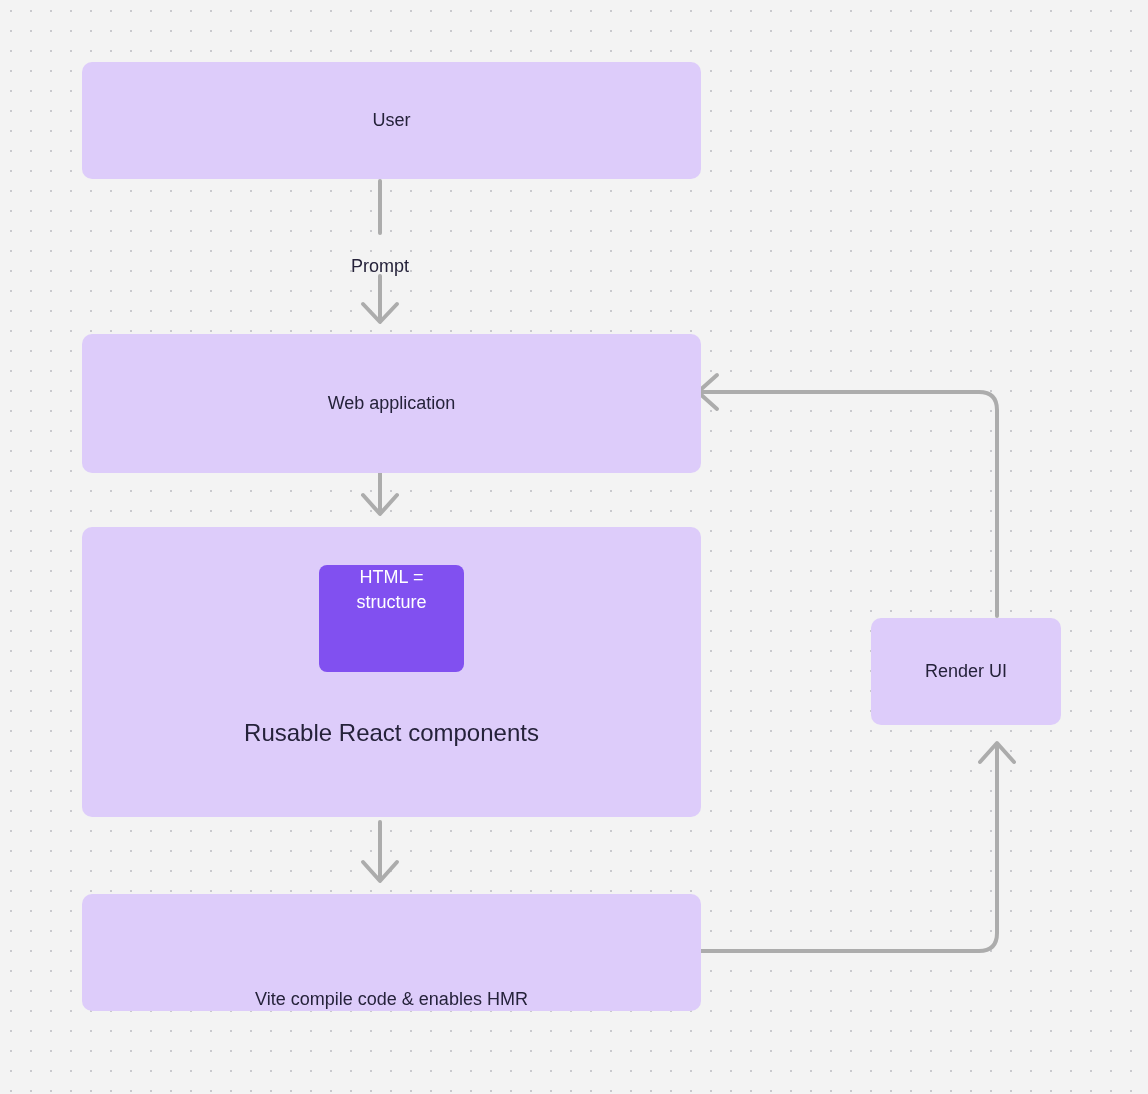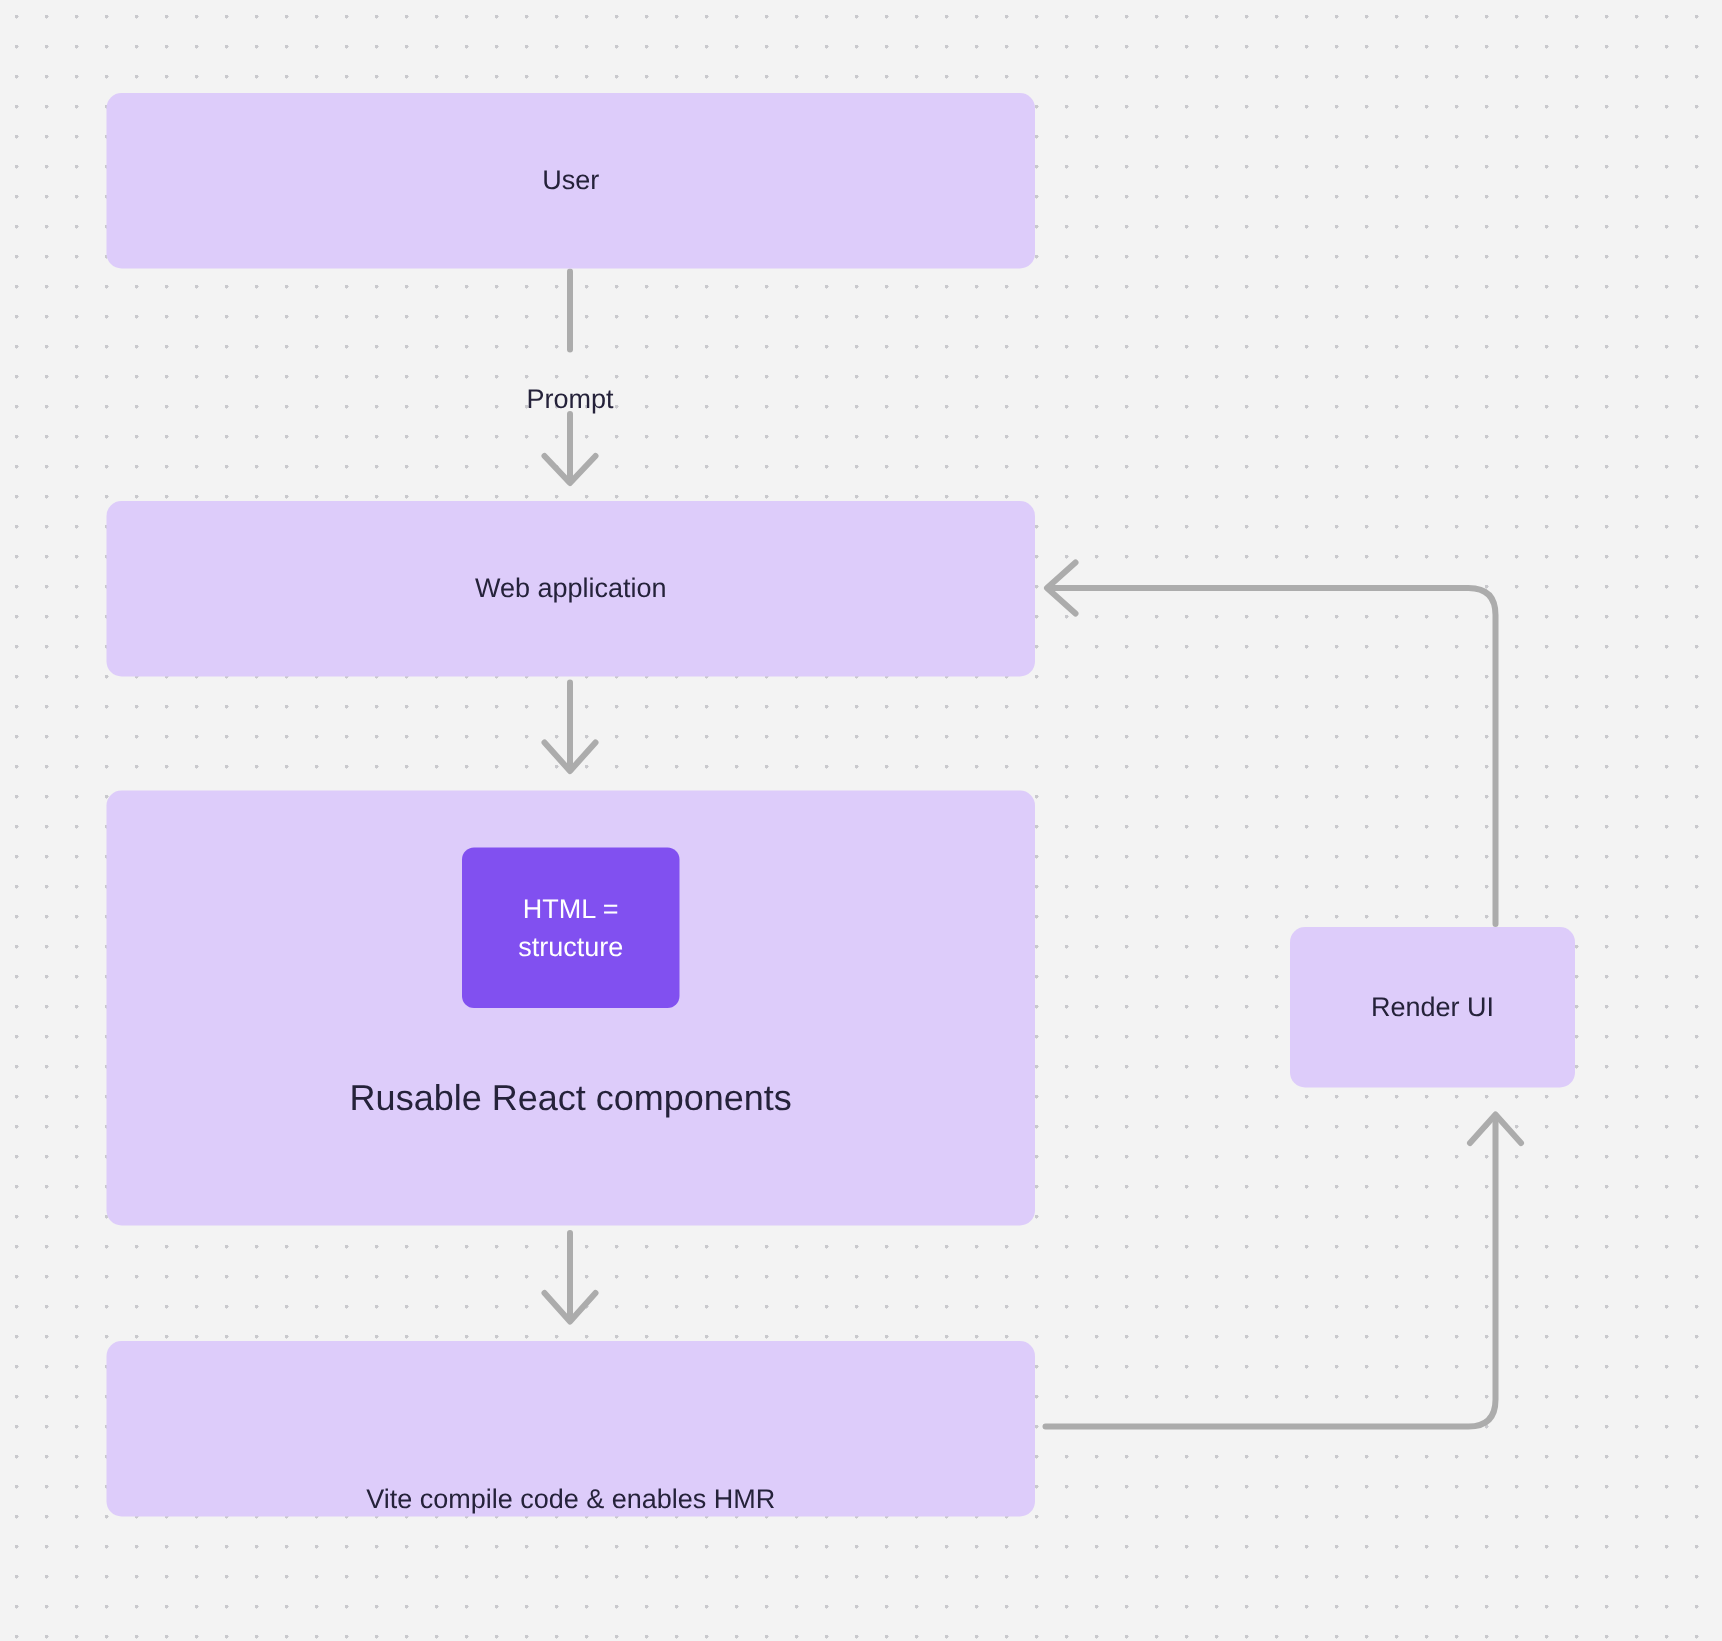--- a/index.html
+++ b/index.html
@@ -33,51 +33,51 @@
     position: absolute;
     background: #ddccfa;
     border-radius: 10px;
     display: flex;
     align-items: center;
     justify-content: center;
     color: #25223a;
     font-size: 18px;
     line-height: 1.35;
     text-align: center;
+    margin-left: 11px;
   }
   .node-label {
     color: #25223a;
     font-size: 18px;
     text-align: center;
     white-space: pre-line;
   }
   
   #node-user      { left: 71px;  top: 62px;  width: 619px; height: 117px; }
-  #node-webapp    { left: 71px;  top: 334px; width: 619px; height: 117px; align-items: center; }
+  #node-webapp    { left: 71px;  top: 334px; width: 619px; height: 139px; align-items: center; }
   #node-group     { left: 71px;  top: 527px; width: 619px; height: 290px;
                     display: block; }
   #node-vite      { left: 71px;  top: 894px; width: 619px; height: 117px; align-items: flex-end; }
   #node-render    { left: 860px; top: 618px; width: 190px; height: 107px; }
 
   .group-inner-row {
     position: absolute;
     left: 0;
     top: 38px;
     width: 619px;
     display: flex;
     justify-content: center;
     gap: 28px;
   }
   .chip {
     width: 145px;
     height: 107px;
     background: #8150f0;
     border-radius: 8px;
     display: flex;
-    align-items: center;
     justify-content: center;
     color: #ffffff;
     font-size: 18px;
     line-height: 1.38;
     text-align: center;
     white-space: pre-line;
   }
   .group-caption {
     position: absolute;
     left: 0;

